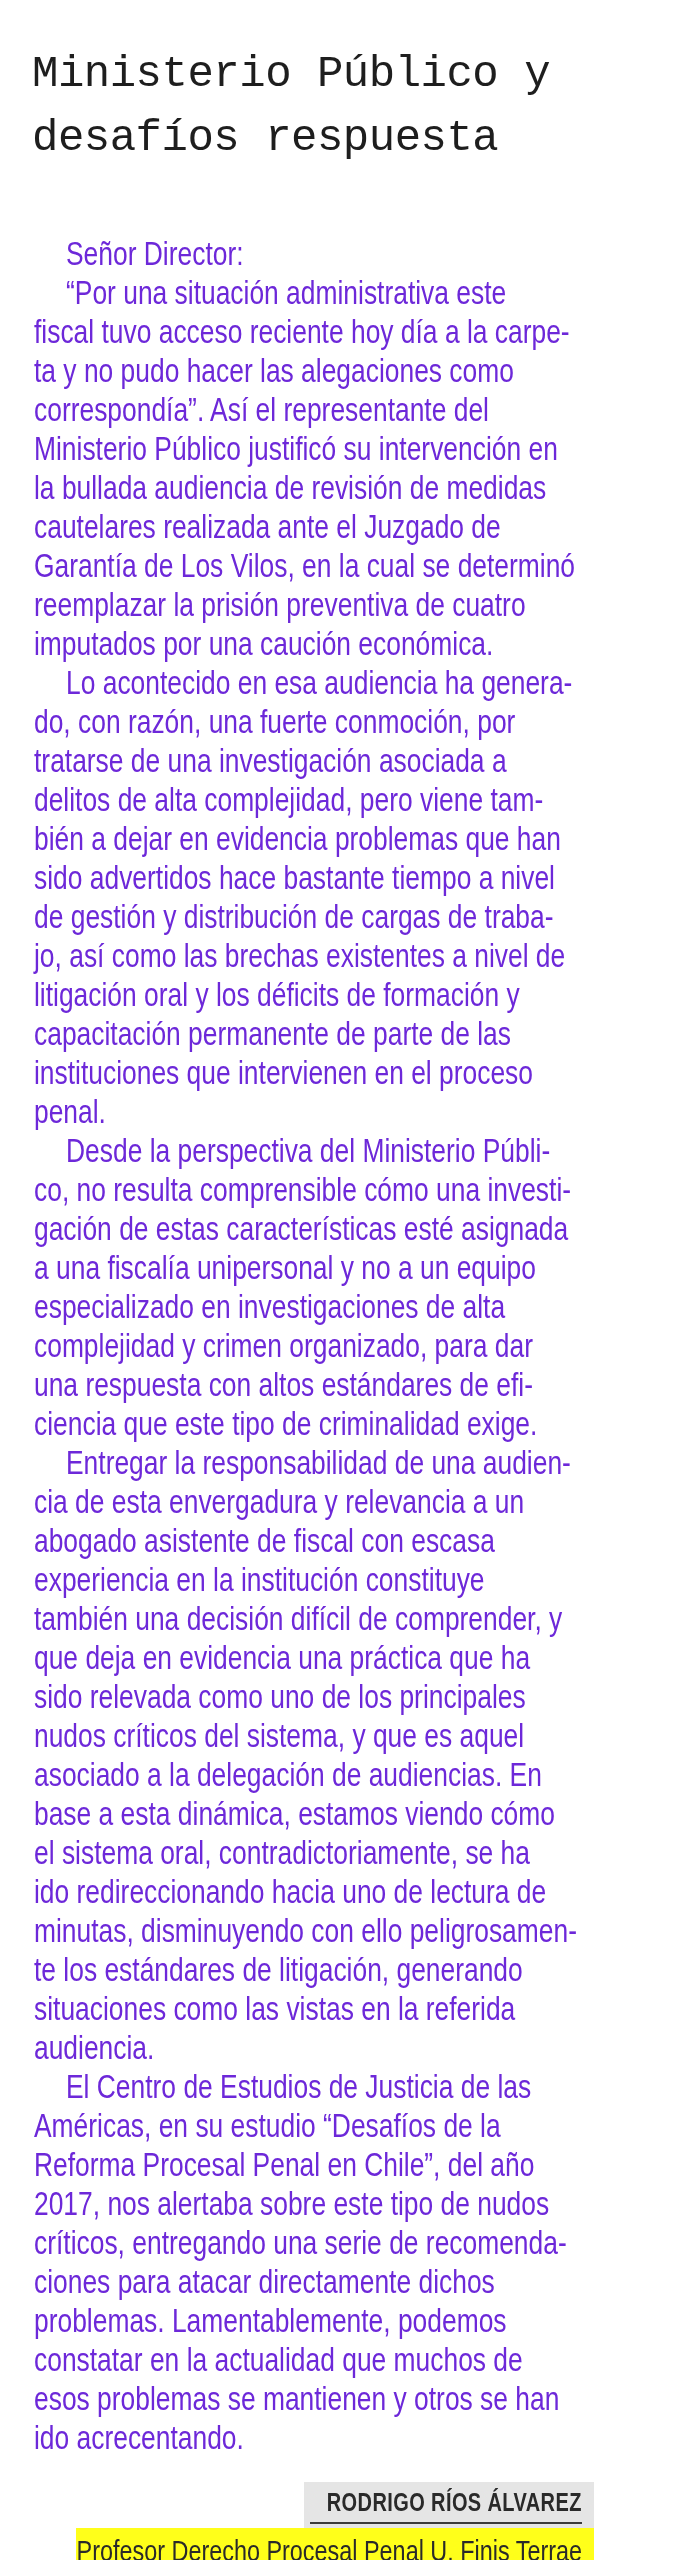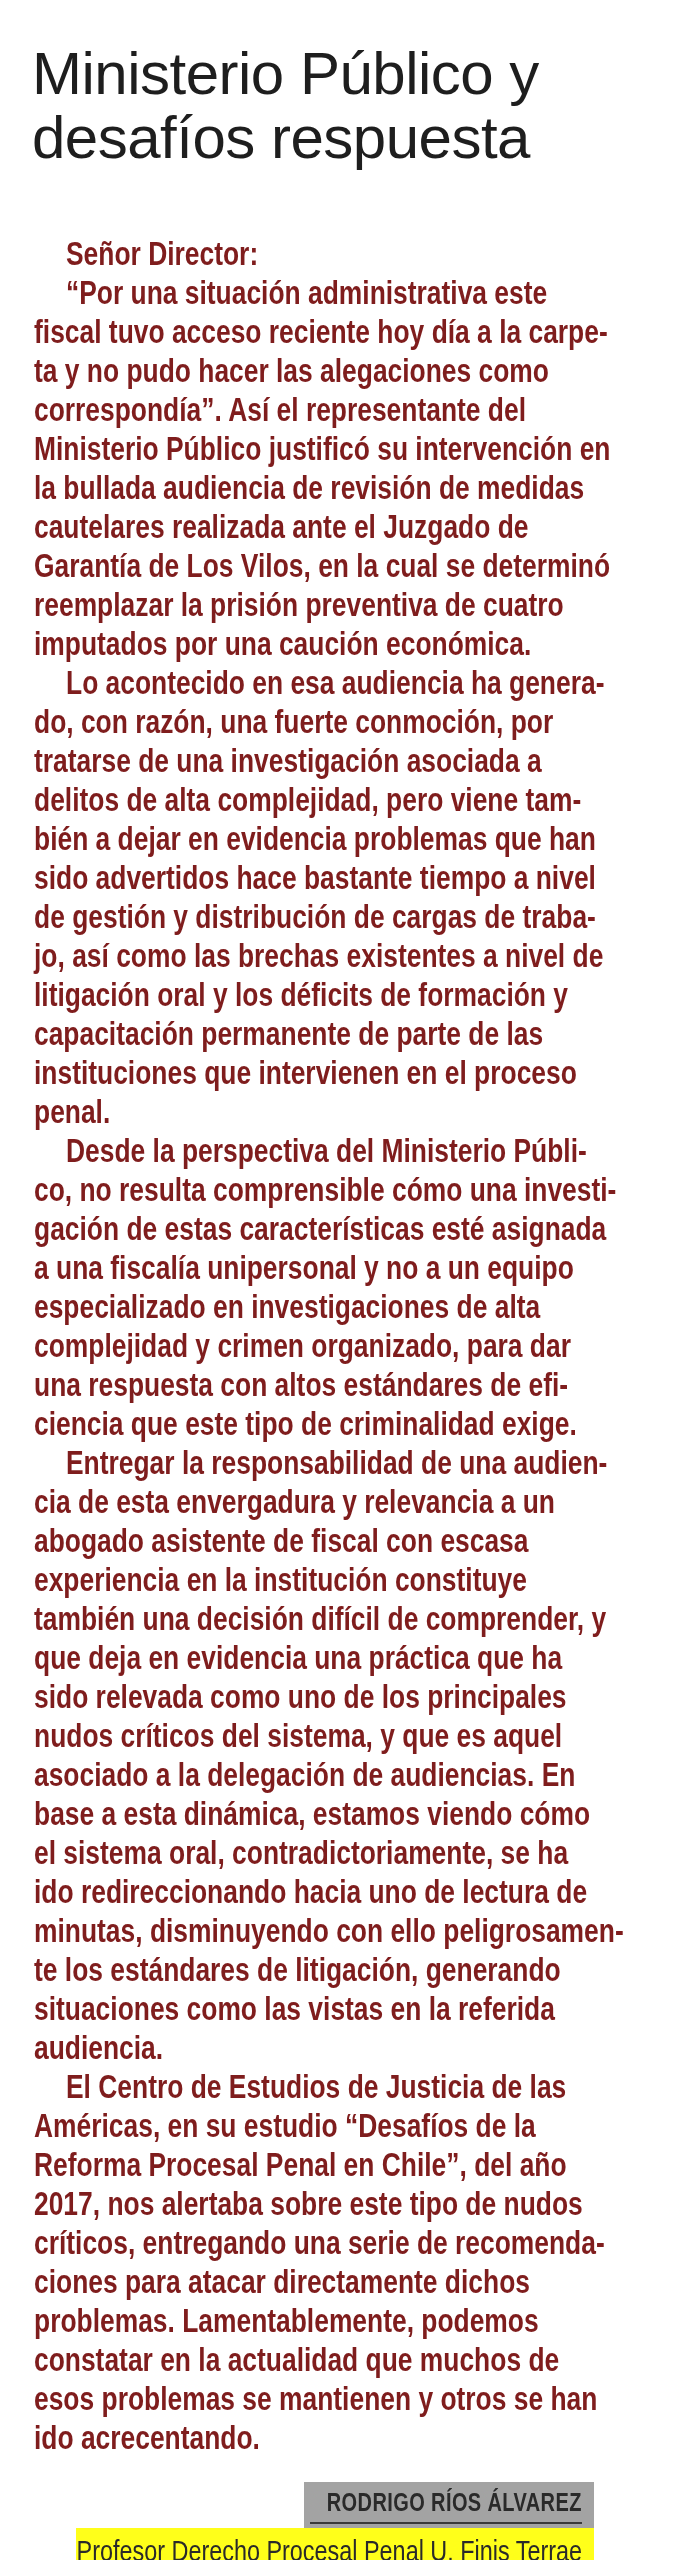--- a/index.html
+++ b/index.html
@@ -1,26 +1,26 @@
 <!DOCTYPE html>
 <html><head>
 <meta charset="utf-8">
 <style>
   html, body { margin:0; padding:0; background:#ffffff; }
   body { width:694px; height:2560px; position:relative; overflow:hidden; color:#2a2a2a; }
   .title {
     position:absolute; left:32px; top:42px; width:640px;
-    font-family:Liberation Sans, sans-serif;
-    font-size:60px; line-height:64px; color:#1e1e1e; letter-spacing:-0.5px;
+    font-family:Liberation Mono, monospace;
+    font-size:44px; line-height:64px; color:#1e1e1e; letter-spacing:-0.5px;
   }
   .title div { white-space:nowrap; }
   .body {
     position:absolute; left:34px; top:234px; width:640px;
     font-family:"Liberation Sans", "DejaVu Sans", sans-serif;
-    font-size:33px; line-height:39px; color:#7f1d1d;font-weight:bold;
+    font-size:33px; line-height:39px; color:#6d28d9;
   }
   .line { white-space:nowrap; transform:scaleX(0.80); transform-origin:left center; height:39px; }
   .line.indent { padding-left:40px; }
   .sig-name-wrap {
     position:absolute; left:304px; top:2482px; width:290px; height:46px; background:#ffff1a;
   }
   .sig-name {
     position:absolute; right:12px; top:6px;
     font-family:"Liberation Sans", "DejaVu Sans", sans-serif; font-weight:bold;
     font-size:25px; letter-spacing:0.5px; color:#2a2a2a; white-space:nowrap;
@@ -98,19 +98,19 @@
     <div class="line">Reforma Procesal Penal en Chile”, del año</div>
     <div class="line">2017, nos alertaba sobre este tipo de nudos</div>
     <div class="line">críticos, entregando una serie de recomenda-</div>
     <div class="line">ciones para atacar directamente dichos</div>
     <div class="line">problemas. Lamentablemente, podemos</div>
     <div class="line">constatar en la actualidad que muchos de</div>
     <div class="line">esos problemas se mantienen y otros se han</div>
     <div class="line">ido acrecentando.</div>
   </div>
 
-<div class="sig-name-wrap" style="background: #a3a3a3;">
+<div class="sig-name-wrap" style="background: #e5e5e5;">
   <div class="sig-name">RODRIGO RÍOS ÁLVAREZ</div>
   <div class="sig-rule"></div>
 </div>
 <div class="sig-role-wrap" style="background: rgb(255, 255, 26);">
   <div class="sig-role">Profesor Derecho Procesal Penal U. Finis Terrae</div>
 </div>
 
 </body></html>

